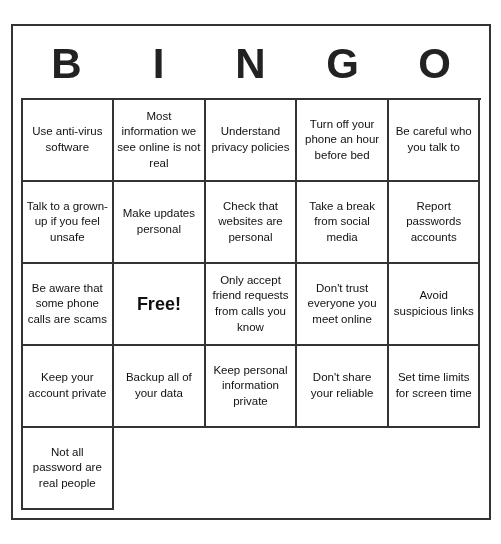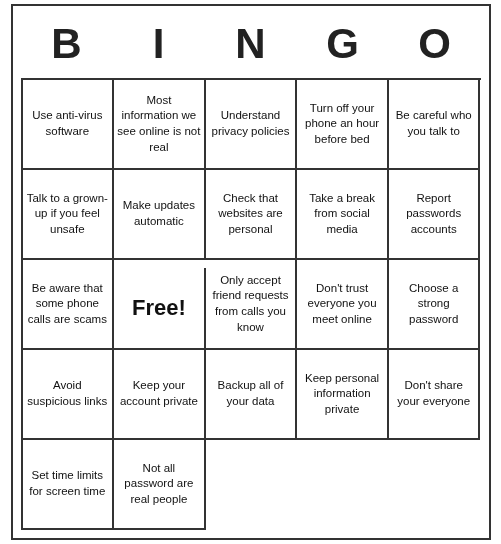--- a/index.html
+++ b/index.html
@@ -44,23 +44,22 @@
       display: flex;
       align-items: center;
       justify-content: center;
       text-align: center;
       padding: 4px 3px;
       font-size: 11.5px;
       line-height: 1.35;
       color: #111;
     }
     .bingo-cell.free {
-      font-size: 22px;
+      font-size: 18px;
       font-weight: bold;
-      margin-top: 8px;
     }
   </style>
 </head>
 <body>
 
 <div class="bingo-card">
   <div class="bingo-header">
     <span class="bingo-header-letter">B</span>
     <span class="bingo-header-letter">I</span>
     <span class="bingo-header-letter">N</span>
@@ -69,33 +68,32 @@
   </div>
   <div class="bingo-grid">
 
     <div class="bingo-cell">Use anti-virus software</div>
     <div class="bingo-cell">Most information we see online is not real</div>
     <div class="bingo-cell">Understand privacy policies</div>
     <div class="bingo-cell">Turn off your phone an hour before bed</div>
 
     <div class="bingo-cell">Be careful who you talk to</div>
     <div class="bingo-cell">Talk to a grown-up if you feel unsafe</div>
-    <div class="bingo-cell">Make updates automatic</div>
+    <div class="bingo-cell">Make updates personal</div>
     <div class="bingo-cell">Check that websites are personal</div>
     <div class="bingo-cell">Take a break from social media</div>
 
     <div class="bingo-cell">Report passwords accounts</div>
     <div class="bingo-cell">Be aware that some phone calls are scams</div>
     <div class="bingo-cell free">Free!</div>
     <div class="bingo-cell">Only accept friend requests from calls you know</div>
 
     <div class="bingo-cell">Don't trust everyone you meet online</div>
-    <div class="bingo-cell">Choose a strong password</div>
     <div class="bingo-cell">Avoid suspicious links</div>
     <div class="bingo-cell">Keep your account private</div>
 
     <div class="bingo-cell">Backup all of your data</div>
     <div class="bingo-cell">Keep personal information private</div>
-    <div class="bingo-cell">Don't share your everyone</div>
+    <div class="bingo-cell">Don't share your reliable</div>
     <div class="bingo-cell">Set time limits for screen time</div>
     <div class="bingo-cell">Not all password are real people</div>
   </div>
 </div>
 
 </body></html>

